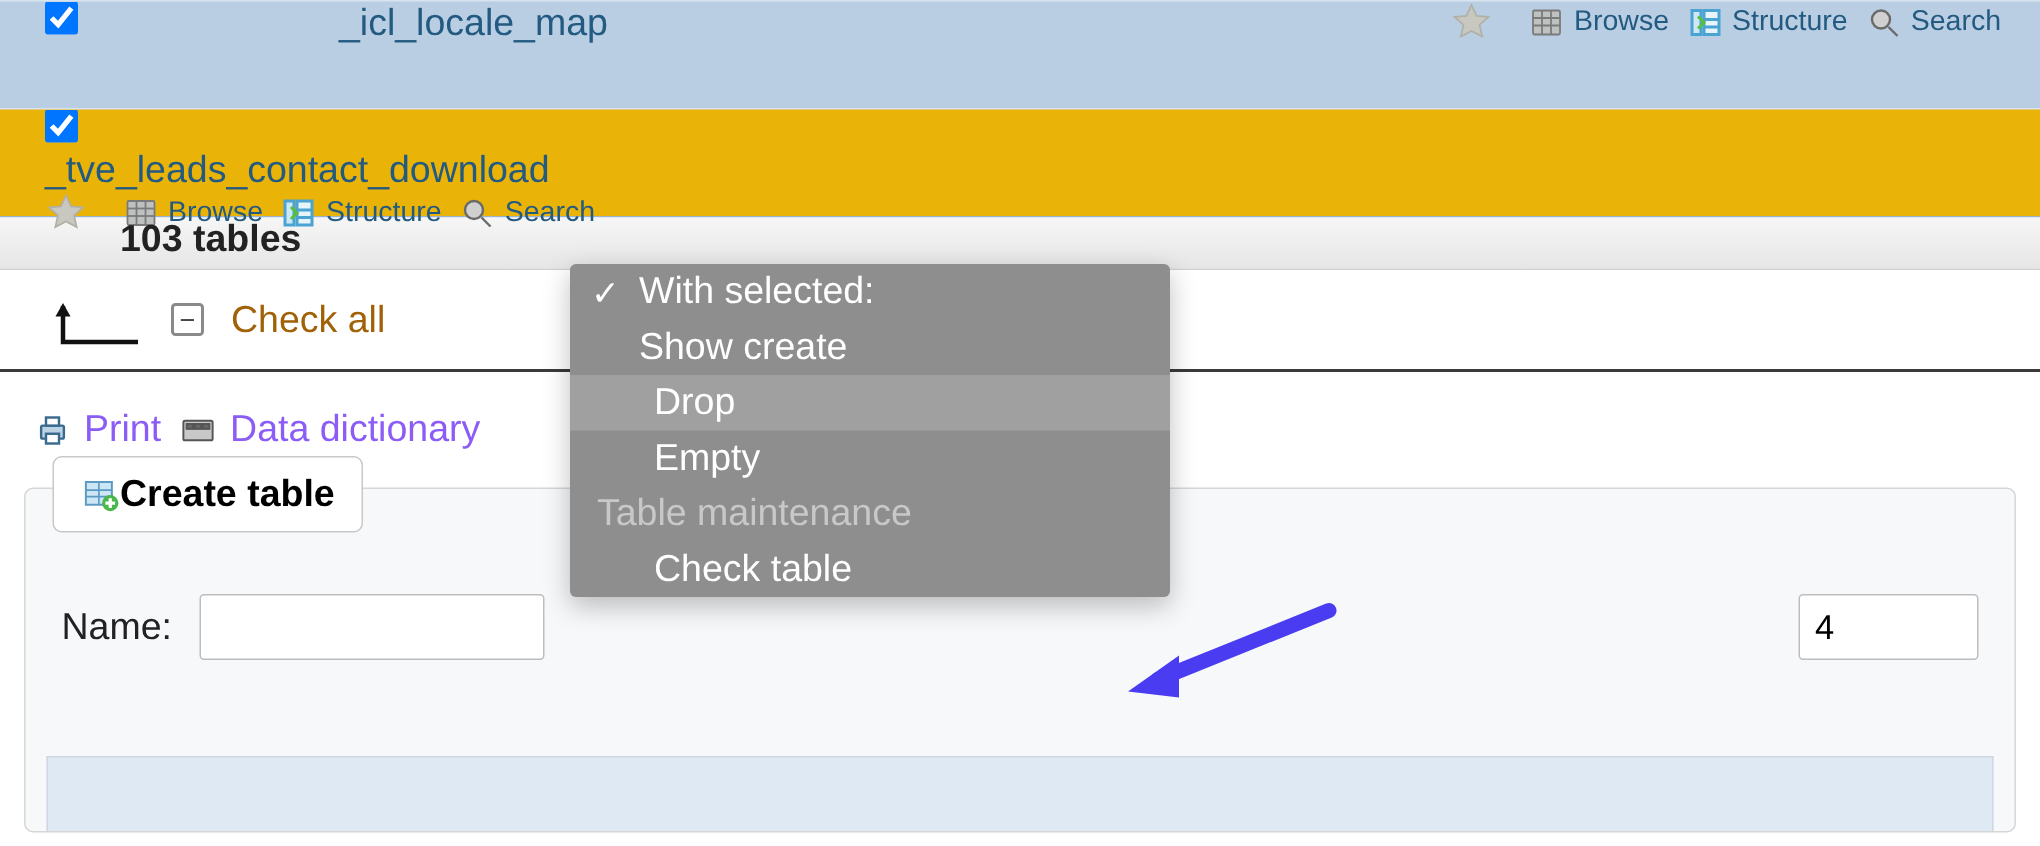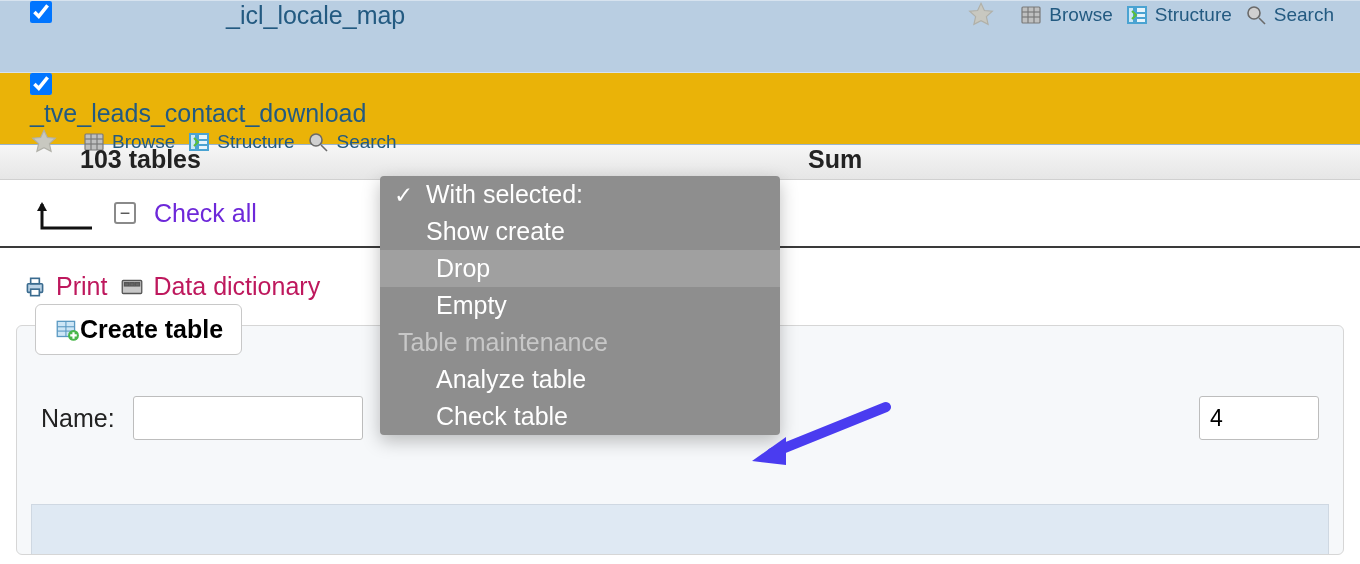--- a/index.html
+++ b/index.html
@@ -78,31 +78,31 @@
   }
   .minus-box {
     width: 22px; height: 22px;
     border: 2px solid #8a8a8a;
     border-radius: 3px;
     display:flex;align-items:center;justify-content:center;
     font-size: 18px; line-height: 0; color:#444;
     background:#fff;
   }
   .check-all-link {
-    color: #6d28d9; font-size: 25px;
+    color: #a16207; font-size: 25px;
   }
 
   
   .tool-row {
     display: flex; align-items: center; gap: 12px;
     padding: 24px 0 0 22px;
     font-size: 25px;
   }
   .tool-row .tool {
-    display:flex;align-items:center;gap:8px;color:#be185d;
+    display:flex;align-items:center;gap:8px;color:#8b5cf6;
   }
   .ico24 { width:26px;height:26px;display:flex;align-items:center;justify-content:center; }
 
   
   .create-panel {
     margin: 24px 16px 0 16px;
     border: 1px solid #d6d6d6;
     border-radius: 6px;
     background: #f6f8fa;
     position: relative;
@@ -273,21 +273,20 @@
             </svg>
         </span>
         <span>Search</span>
       </a>
     </div>
   </div>
 </div>
 
 <div class="summary-row">
   <span class="count">103 tables</span>
-  <span class="sum">Sum</span>
 </div>
 
 <div class="checkall-row">
   <span class="arrow-up">
     <svg viewBox="0 0 60 36" width="60" height="36">
         <path d="M6 6 L6 30 L56 30" fill="none" stroke="#111" stroke-width="3"></path>
         <path d="M6 4 L1 13 L11 13 Z" fill="#111"></path>
       </svg>
   </span>
   <span class="minus-box">−</span>
@@ -345,21 +344,20 @@
 
 <div class="dropdown">
   <div class="opt">
     <span class="check">✓</span>
     <span>With selected:</span>
   </div>
   <div class="opt"><span>Show create</span></div>
   <div class="opt indent highlight"><span>Drop</span></div>
   <div class="opt indent"><span>Empty</span></div>
   <div class="group">Table maintenance</div>
-  <div class="opt indent"><span>Analyze table</span></div>
   <div class="opt indent"><span>Check table</span></div>
 </div>
 
 <div class="pointer-arrow">
   <svg viewBox="0 0 146 70" width="146" height="70">
     <line x1="140" y1="6" x2="26" y2="52" stroke="#4a3cf0" stroke-width="10" stroke-linecap="round"></line>
     <polygon points="6,60 40,36 40,64" fill="#4a3cf0"></polygon>
   </svg>
 </div>
 

